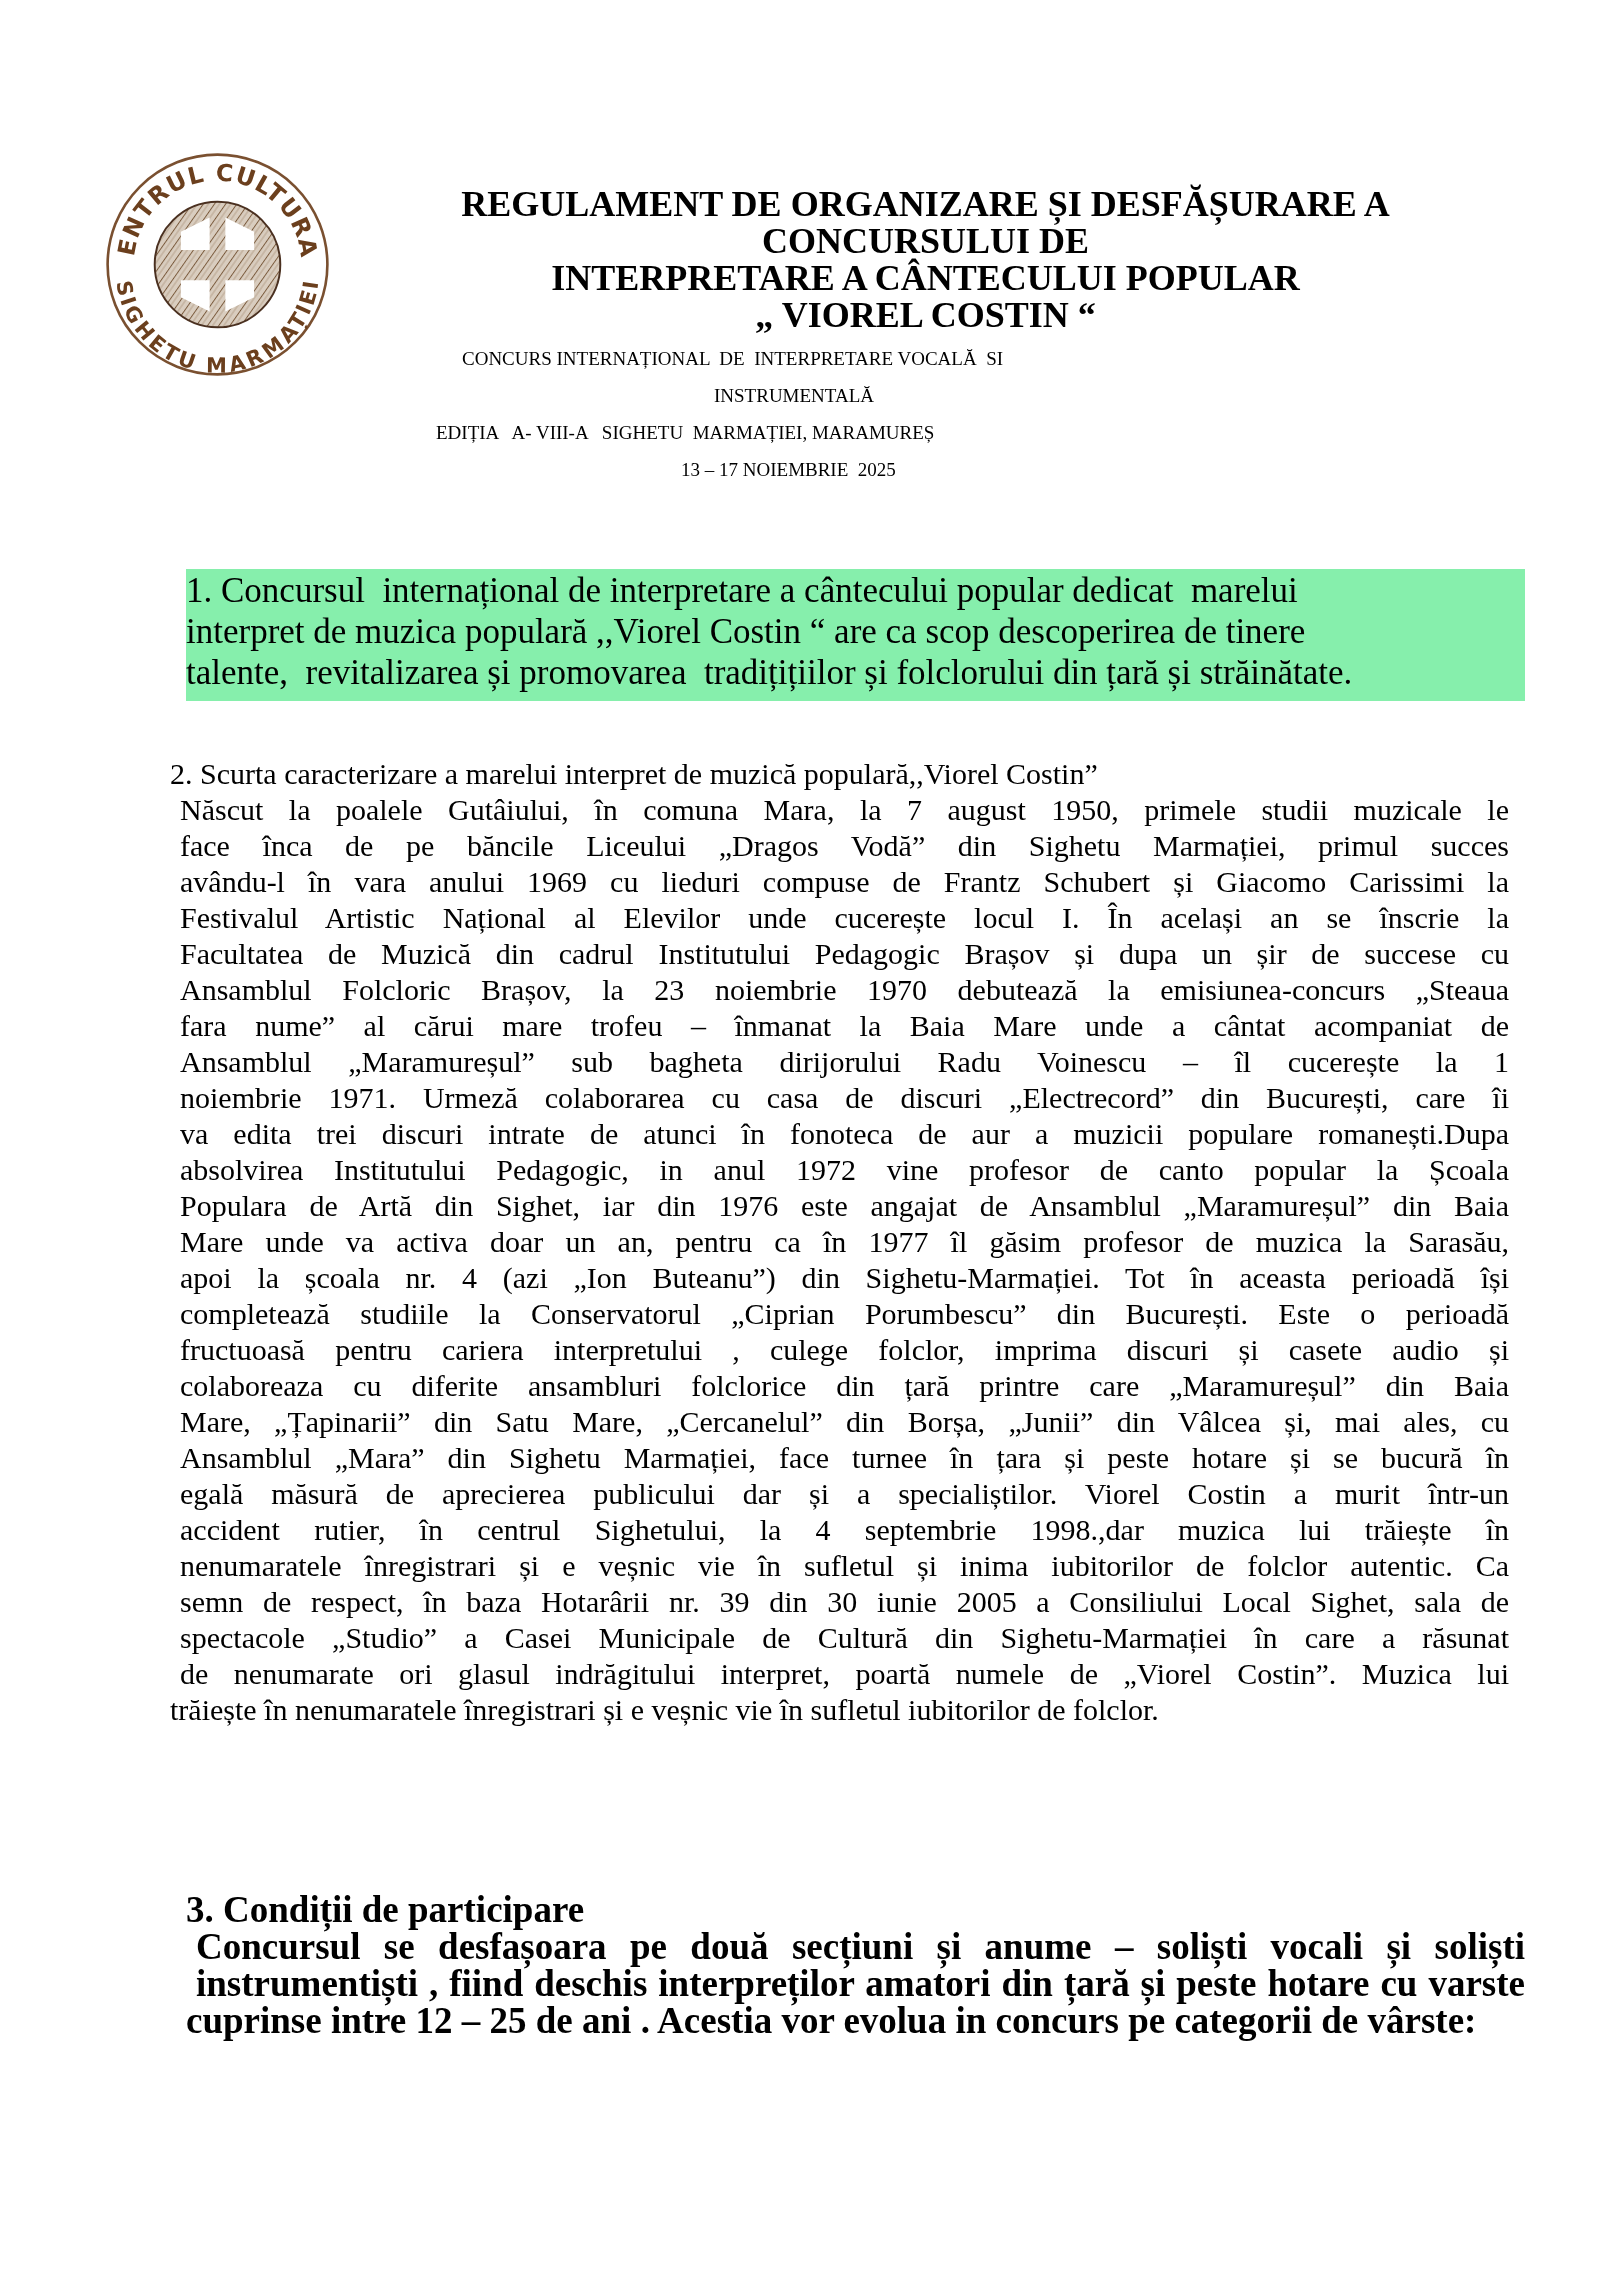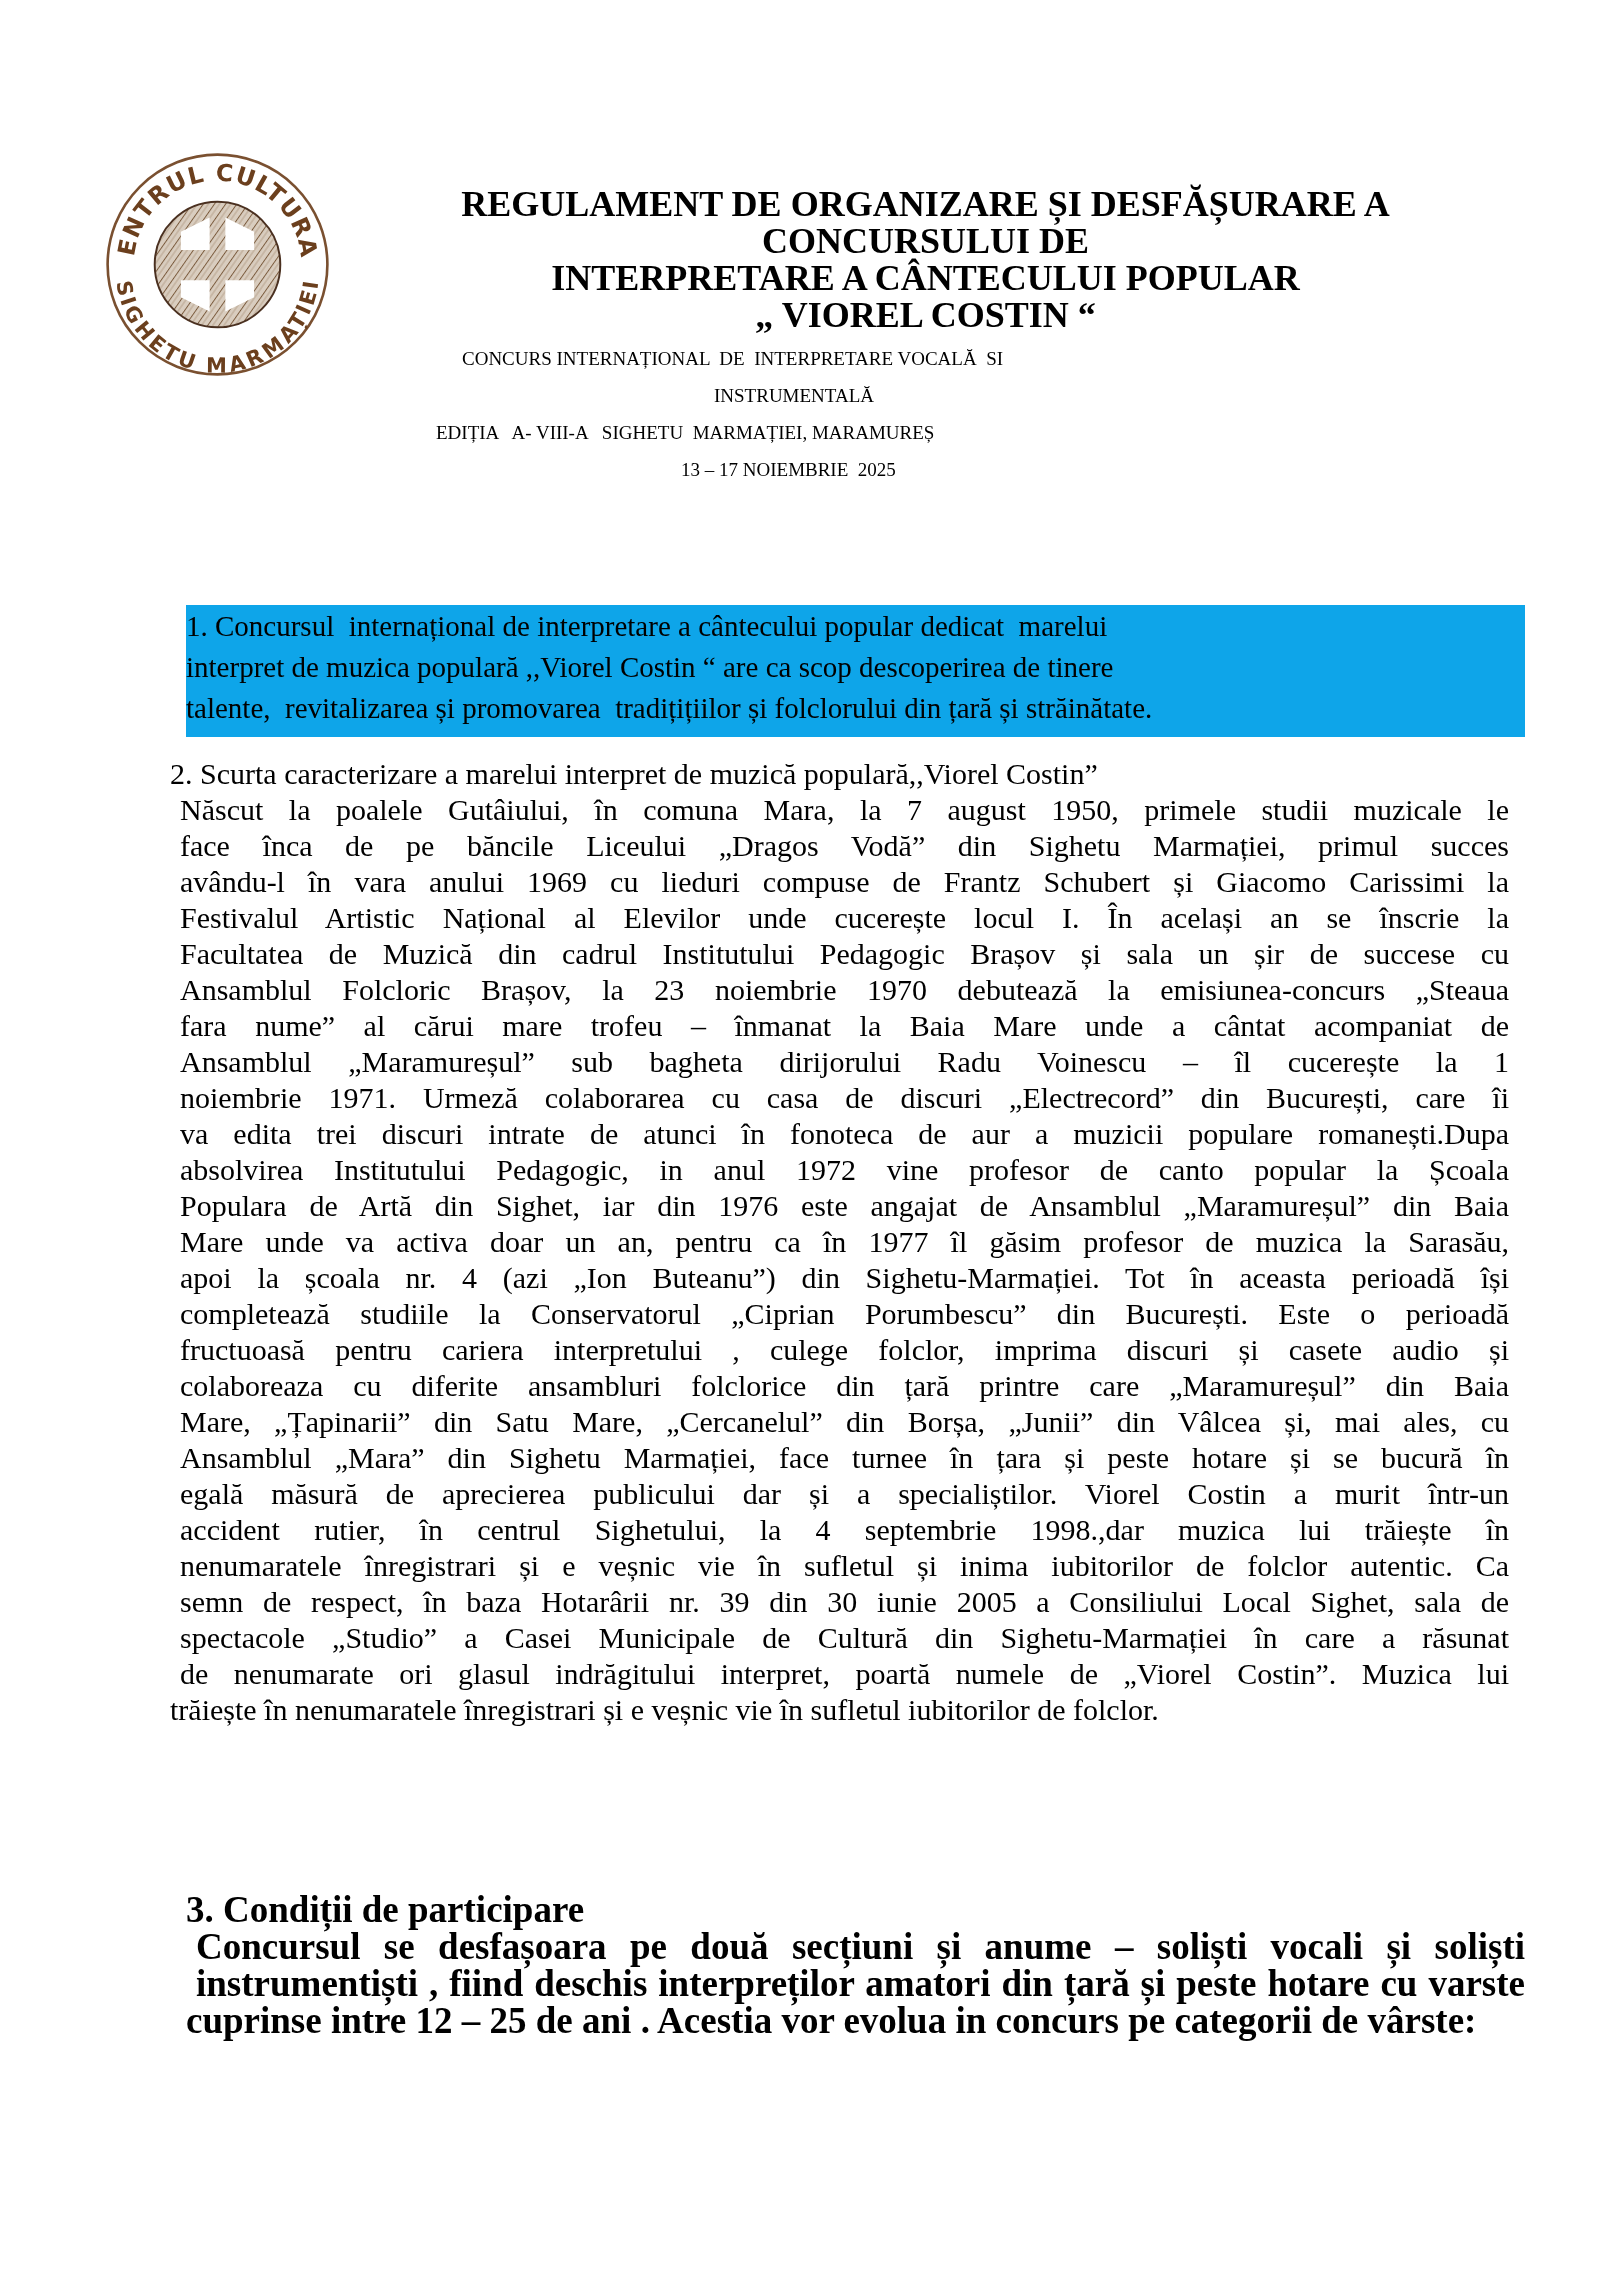--- a/index.html
+++ b/index.html
@@ -18,23 +18,22 @@
     position: absolute; left: 393px; top: 340px; width: 1060px;
     font-size: 19px; line-height: 37px;
   }
   .sub div { white-space: pre; }
   .sub .l1 { padding-left: 69px; }
   .sub .l2 { padding-left: 321px; }
   .sub .l3 { padding-left: 43px; }
   .sub .l4 { padding-left: 288px; }
   .sec1 {
     position: absolute; left: 186px; top: 569px; width: 1339px; height: 131px;
-    background: #0ea5e9; font-size: 29px; line-height: 41px;
+    background: #86efac; font-size: 35px; line-height: 41px;
     padding-top: 1.3px;
-    margin-top: 36px;
   }
   .sec1 div { white-space: pre; }
   .body {
     position: absolute; left: 170px; top: 756px; width: 1339px;
     font-size: 30px; line-height: 36px;
   }
   .just { text-align: justify; text-align-last: justify; white-space: nowrap; display: block; margin-left: 10px; }
   .just-last { white-space: pre; display: block; }
   .sec3 {
     position: absolute; left: 186px; top: 1891px; width: 1339px;
@@ -89,21 +88,21 @@
   <div>interpret de muzica populară ,,Viorel Costin “ are ca scop descoperirea de tinere</div>
   <div>talente,  revitalizarea și promovarea  tradițițiilor și folclorului din țară și străinătate.</div>
 </div>
 
 <div class="body">
   <span class="just-last">2. Scurta caracterizare a marelui interpret de muzică populară,,Viorel Costin”</span>
   <span class="just">  Născut la poalele Gutâiului, în comuna Mara, la 7 august 1950, primele studii muzicale le</span>
   <span class="just">face înca de pe băncile Liceului „Dragos Vodă” din Sighetu Marmației, primul succes</span>
   <span class="just">avându-l în vara anului 1969 cu lieduri compuse de Frantz Schubert și Giacomo Carissimi la</span>
   <span class="just">Festivalul Artistic Național al Elevilor unde cucerește locul I. În același an se înscrie la</span>
-  <span class="just">Facultatea de Muzică din cadrul Institutului Pedagogic Brașov și sala un șir de succese cu</span>
+  <span class="just">Facultatea de Muzică din cadrul Institutului Pedagogic Brașov și dupa un șir de succese cu</span>
   <span class="just">Ansamblul Folcloric Brașov, la 23 noiembrie 1970 debutează la emisiunea-concurs „Steaua</span>
   <span class="just">fara nume” al cărui mare trofeu – înmanat la Baia Mare unde a cântat acompaniat de</span>
   <span class="just">Ansamblul „Maramureșul” sub bagheta dirijorului Radu Voinescu – îl cucerește la 1</span>
   <span class="just">noiembrie 1971. Urmeză colaborarea cu casa de discuri „Electrecord” din București, care îi</span>
   <span class="just">va edita trei discuri intrate de atunci în fonoteca de aur a muzicii populare romanești.Dupa</span>
   <span class="just">absolvirea Institutului Pedagogic, in anul 1972 vine profesor de canto popular la Școala</span>
   <span class="just">Populara de Artă din Sighet, iar din 1976 este angajat de Ansamblul „Maramureșul” din Baia</span>
   <span class="just">Mare unde va activa doar un an, pentru ca în 1977 îl găsim profesor de muzica la Sarasău,</span>
   <span class="just">apoi la școala nr. 4 (azi „Ion Buteanu”) din Sighetu-Marmației. Tot în aceasta perioadă își</span>
   <span class="just">completează studiile la Conservatorul „Ciprian Porumbescu” din București. Este o perioadă</span>

